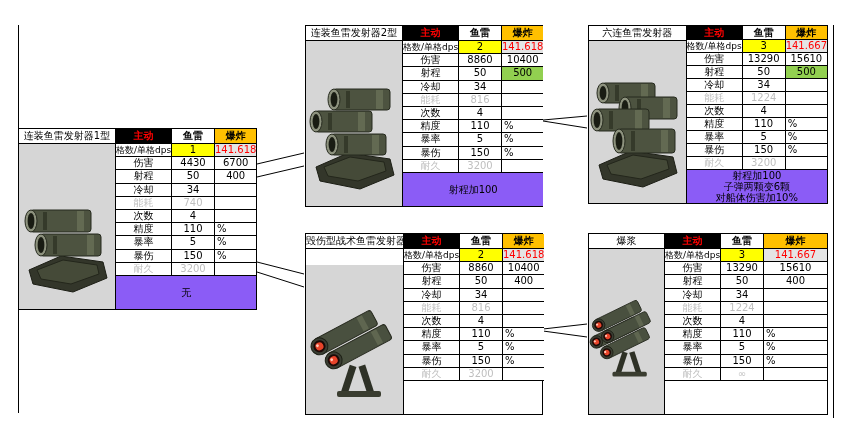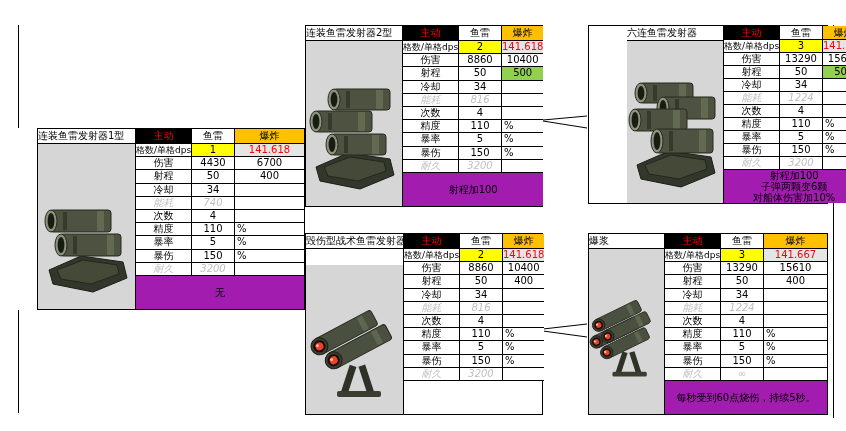--- a/index.html
+++ b/index.html
@@ -1,39 +1,39 @@
 <!DOCTYPE html>
 <html><head>
 <meta charset="utf-8">
 <style>
   html,body{margin:0;padding:0;background:#fff;}
   #canvas{position:relative;width:846px;height:431px;background:#fff;overflow:hidden;
           font-family:"DejaVu Sans","Liberation Sans",sans-serif;color:#000;}
   .wtable{position:absolute;display:flex;border:1px solid #000;background:#fff;box-sizing:border-box;}
   .left-col{display:flex;flex-direction:column;border-right:1px solid #000;box-sizing:border-box;}
   .title-cell{height:15px;border-bottom:1px solid #000;box-sizing:border-box;
-              font-size:10px;line-height:14px;white-space:nowrap;overflow:hidden;background:#fff;}
+              font-size:10px;line-height:14px;text-align:center;white-space:nowrap;overflow:hidden;background:#fff;}
   .img-area{flex:1;background:#d6d6d6;display:flex;align-items:center;justify-content:center;overflow:hidden;}
   .right-col{flex:1;display:flex;flex-direction:column;}
   .row{display:grid;grid-template-columns:56px 43px 1fr;box-sizing:border-box;}
   .cell{border-right:1px solid #000;border-bottom:1px solid #000;box-sizing:border-box;
         font-size:10px;line-height:12px;display:flex;align-items:center;justify-content:center;
         white-space:nowrap;overflow:visible;background:#fff;}
   .cell.last{border-right:none;text-align:right;}
-  .hdr .cell{font-weight:normal;}
+  .hdr .cell{font-weight:bold;}
   .hdr-active{background:#000;color:#ff0000;}
   .hdr-explosion{background:#ffc000;}
   .slots-label{font-size:9px;}
   .slots-val{background:#ffff00;}
   .dps-val{background:#e5e5e5;color:#ff0000;}
-  .muted{color:#bfbfbf;font-style:italic;}
+  .muted{color:#bfbfbf;}
   .pct{justify-content:flex-start;padding-left:2px;}
   .green{background:#92d050;}
   .note-area{flex:1;display:flex;flex-direction:column;align-items:center;justify-content:center;
-             font-size:10px;line-height:11px;text-align:left;background:#a21caf;}
+             font-size:10px;line-height:11px;text-align:left;background:#8b5cf6;}
   #overlay{position:absolute;left:0;top:0;pointer-events:none;}
 </style>
 </head>
 <body>
 
 <div id="canvas">
 
   <svg id="overlay" width="846" height="431">
     <g stroke="#000" stroke-width="1" fill="none">
       <line x1="18.5" y1="25" x2="18.5" y2="128"></line>
@@ -43,21 +43,21 @@
       <line x1="257" y1="177" x2="304" y2="166"></line>
       <line x1="257" y1="262" x2="304" y2="274"></line>
       <line x1="257" y1="272" x2="304" y2="287"></line>
       <line x1="543" y1="120" x2="587" y2="116"></line>
       <line x1="543" y1="121" x2="587" y2="128"></line>
       <line x1="543" y1="329" x2="587" y2="324"></line>
       <line x1="543" y1="331" x2="587" y2="337"></line>
     </g>
   </svg>
 
-  <div class="wtable" style="left:18px;top:128px;width:268px;height:182px;margin-left:19px;">
+  <div class="wtable" style="left:18px;top:128px;width:239px;height:182px;">
   <div class="left-col" style="width:98px;">
     <div class="title-cell">连装鱼雷发射器1型</div>
     <div class="img-area">
           <svg width="96" height="150" viewBox="0 0 96 150">
             <polygon points="10,118 42,104 84,110 88,126 54,140 14,132" fill="#33362a" stroke="#1c1e15"></polygon>
 <polygon points="18,118 44,108 78,113 80,122 52,132 22,127" fill="#454a38" stroke="#23261b"></polygon>
             <rect x="11" y="58" width="61" height="22" rx="3" fill="#4d5340" stroke="#272b1f"></rect>
   <rect x="58" y="59" width="7" height="20" fill="#636a52"></rect>
   <rect x="24" y="60" width="4" height="18" fill="#353a2a"></rect>
   <ellipse cx="12" cy="69" rx="6" ry="11" fill="#8d927e" stroke="#272b1f"></ellipse>
@@ -194,21 +194,21 @@
           </div><div class="row" style="height: 13.2px;">
             <div class="cell muted">耐久</div>
             <div class="cell muted">3200</div>
             <div class="cell last"></div>
           </div></div>
     <div class="note-area">
           <div>射程加100</div>
         </div>
   </div>
 </div>
-  <div class="wtable" style="left:588px;top:25px;width:240px;height:179px;padding-left:38px;">
+  <div class="wtable" style="left:588px;top:25px;width:240px;height:179px;">
   <div class="left-col" style="width:98px;">
     <div class="title-cell">六连鱼雷发射器</div>
     <div class="img-area">
           <svg width="96" height="150" viewBox="0 0 96 150">
             <polygon points="10,118 42,104 84,110 88,126 54,140 14,132" fill="#33362a" stroke="#1c1e15"></polygon>
 <polygon points="18,118 44,108 78,113 80,122 52,132 22,127" fill="#454a38" stroke="#23261b"></polygon>
             <rect x="13" y="36" width="53" height="20" rx="3" fill="#4d5340" stroke="#272b1f"></rect>
   <rect x="52" y="37" width="7" height="18" fill="#636a52"></rect>
   <rect x="26" y="38" width="4" height="16" fill="#353a2a"></rect>
   <ellipse cx="14" cy="46" rx="6" ry="10" fill="#8d927e" stroke="#272b1f"></ellipse>
@@ -439,18 +439,15 @@
             <div class="cell last pct">%</div>
           </div><div class="row" style="height: 13.2px;">
             <div class="cell">暴伤</div>
             <div class="cell">150</div>
             <div class="cell last pct">%</div>
           </div><div class="row" style="height: 13.2px;">
             <div class="cell muted">耐久</div>
             <div class="cell muted">∞</div>
             <div class="cell last"></div>
           </div></div>
-    <div class="note-area">
-          <div>每秒受到60点烧伤，持续5秒。</div>
-        </div>
   </div>
 </div>
 </div>
 
 </body></html>

